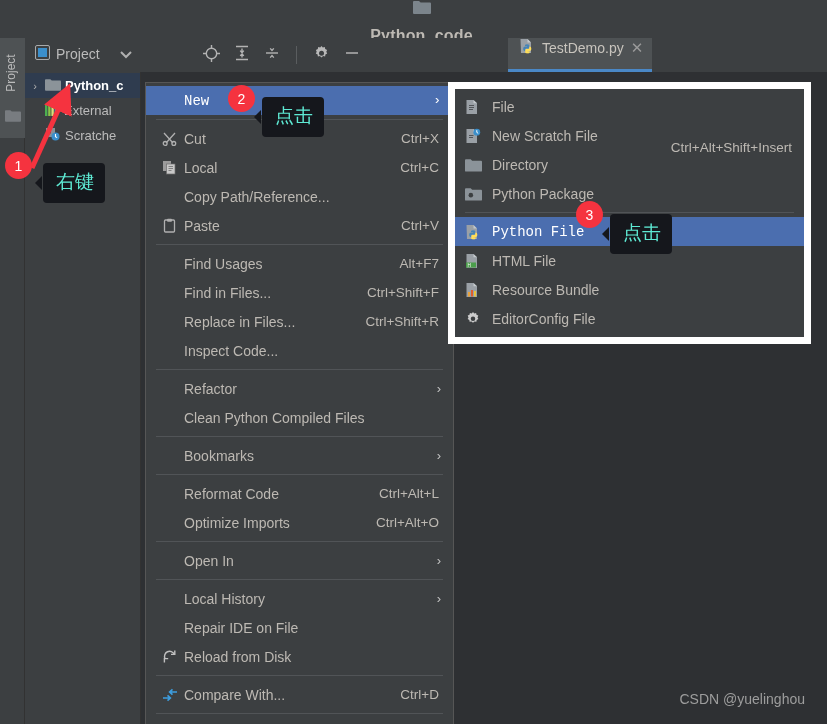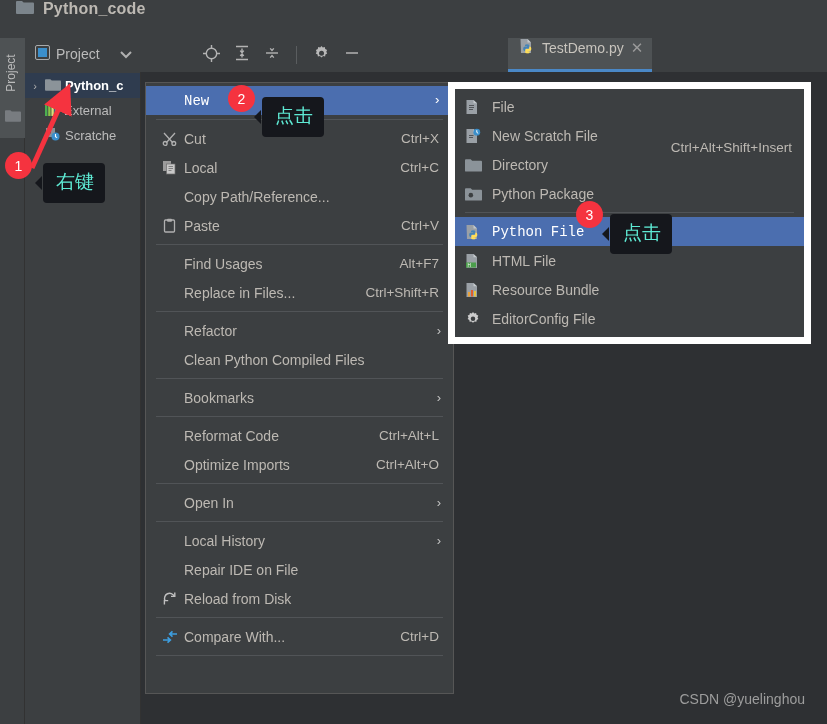--- a/index.html
+++ b/index.html
@@ -8,21 +8,21 @@
     background: #3c3f41;
     font-family: "Liberation Sans", sans-serif;
     overflow: hidden;
   }
   #app { position: relative; width: 827px; height: 724px; }
 
   
   .titlebar {
     position: absolute; left: 0; top: 0; width: 827px; height: 38px;
     background: #3c3f41;
-    display: flex; align-items: flex-start; padding-left: 16px; gap: 9px;
+    display: flex; align-items: center; padding-left: 16px; gap: 9px; flex-direction: column;
   }
   .titlebar .tb-label {
     color: #bdb9b3; font-size: 16px; font-weight: bold; letter-spacing: .2px;
   }
 
   
   .rail {
     position: absolute; left: 0; top: 38px; width: 25px; height: 686px;
     background: #3c3f41; border-right: 1px solid #323232;
   }
@@ -317,27 +317,36 @@
     </div>
 
     <div class="msep"></div>
 
     <div class="mi">
       <span class="mi-icon"></span>
       <span class="mi-label">Find Usages</span>
       <span class="mi-accel">Alt+F7</span>
     </div>
 
+    <div class="mi">
+      <span class="mi-icon"></span>
+      <span class="mi-label">Find in Files...</span>
+      <span class="mi-accel">Ctrl+Shift+F</span>
+    </div>
 
     <div class="mi">
       <span class="mi-icon"></span>
       <span class="mi-label">Replace in Files...</span>
       <span class="mi-accel">Ctrl+Shift+R</span>
     </div>
 
+    <div class="mi">
+      <span class="mi-icon"></span>
+      <span class="mi-label">Inspect Code...</span>
+    </div>
 
     <div class="msep"></div>
 
     <div class="mi">
       <span class="mi-icon"></span>
       <span class="mi-label">Refactor</span>
       <span class="mi-arrow">›</span>
     </div>
 
     <div class="mi">

